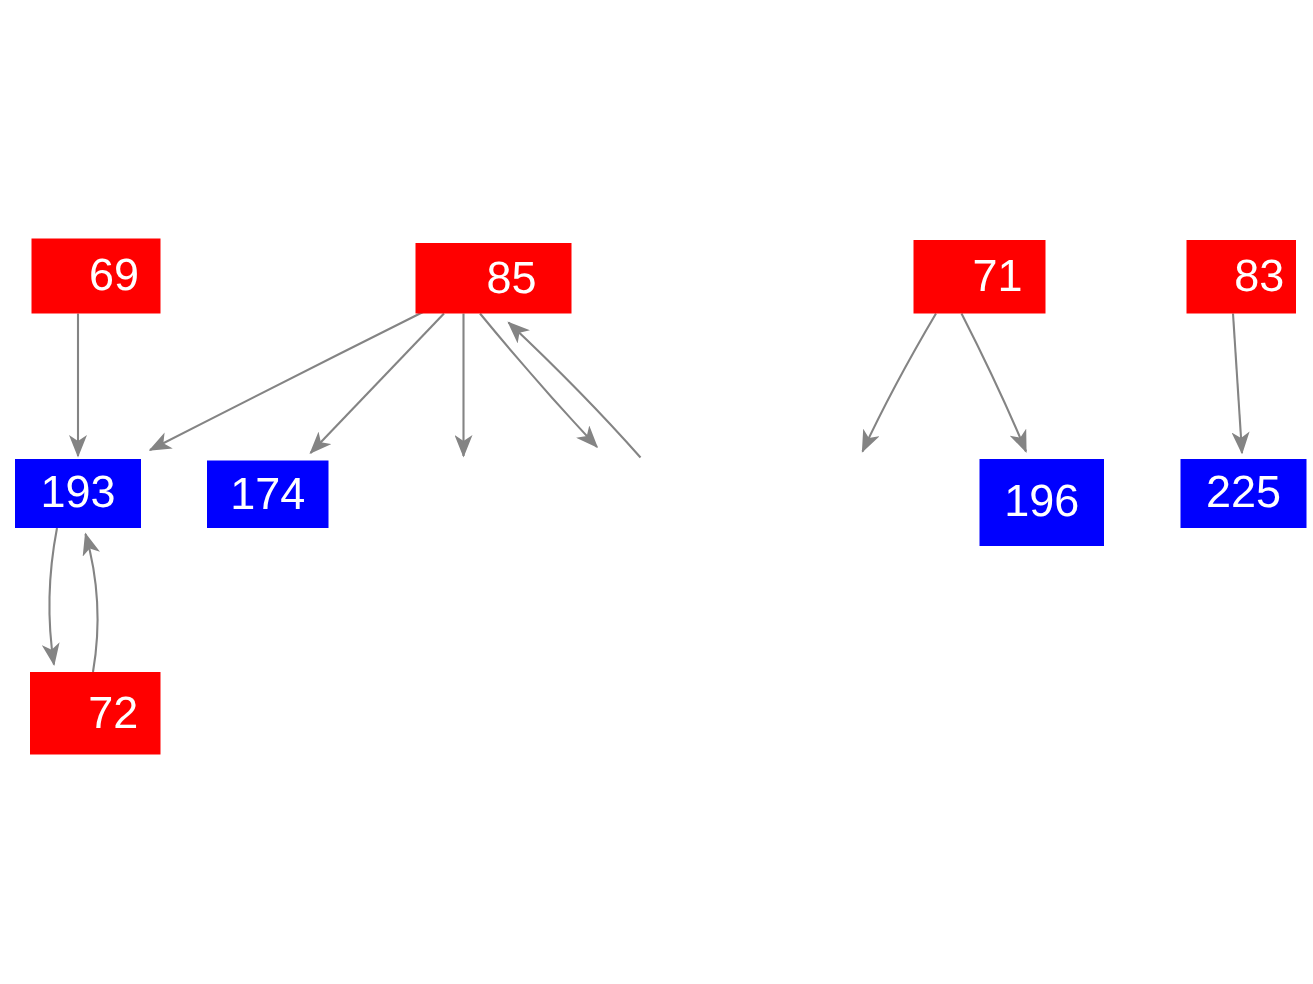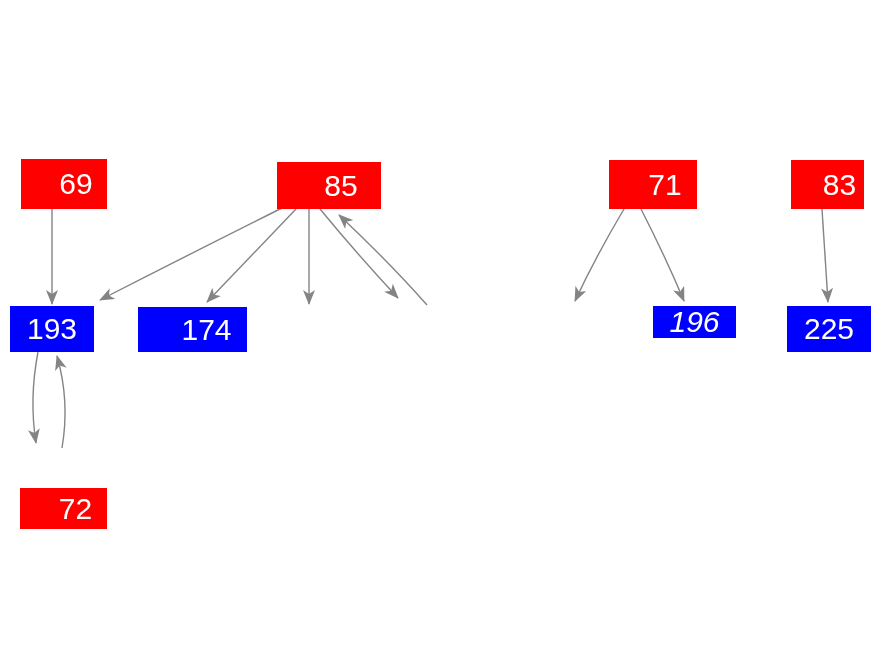--- a/index.html
+++ b/index.html
@@ -78,25 +78,25 @@
     </div>
     <div class="node red" style="left: 599px; top: 160px; width: 64px; height: 49px; margin-left: 10px;">
       <span>71</span>
     </div>
     <div class="node red" style="left: 791px; top: 160px; width: 49px; height: 49px;">
       <span>83</span>
     </div>
     <div class="node blue" style="left: 10px; top: 306px; width: 84px; height: 46px;">
       <span>193</span>
     </div>
-    <div class="node blue" style="left: 138px; top: 307px; width: 81px; height: 45px; padding-left: 28px;">
+    <div class="node blue" style="left: 138px; top: 307px; width: 81px; height: 45px;">
       <span>174</span>
     </div>
-    <div class="node blue" style="left: 653px; top: 306px; width: 83px; height: 32px; font-style: italic;">
+    <div class="node blue" style="left: 653px; top: 306px; width: 83px; height: 58px;">
       <span>196</span>
     </div>
     <div class="node blue" style="left: 787px; top: 306px; width: 84px; height: 46px;">
       <span>225</span>
     </div>
-    <div class="node red" style="left: 20px; top: 448px; width: 63px; height: 41px; margin-top: 40px;">
+    <div class="node red" style="left: 20px; top: 448px; width: 63px; height: 55px;">
       <span>72</span>
     </div>
   </div>
 
 </body></html>

